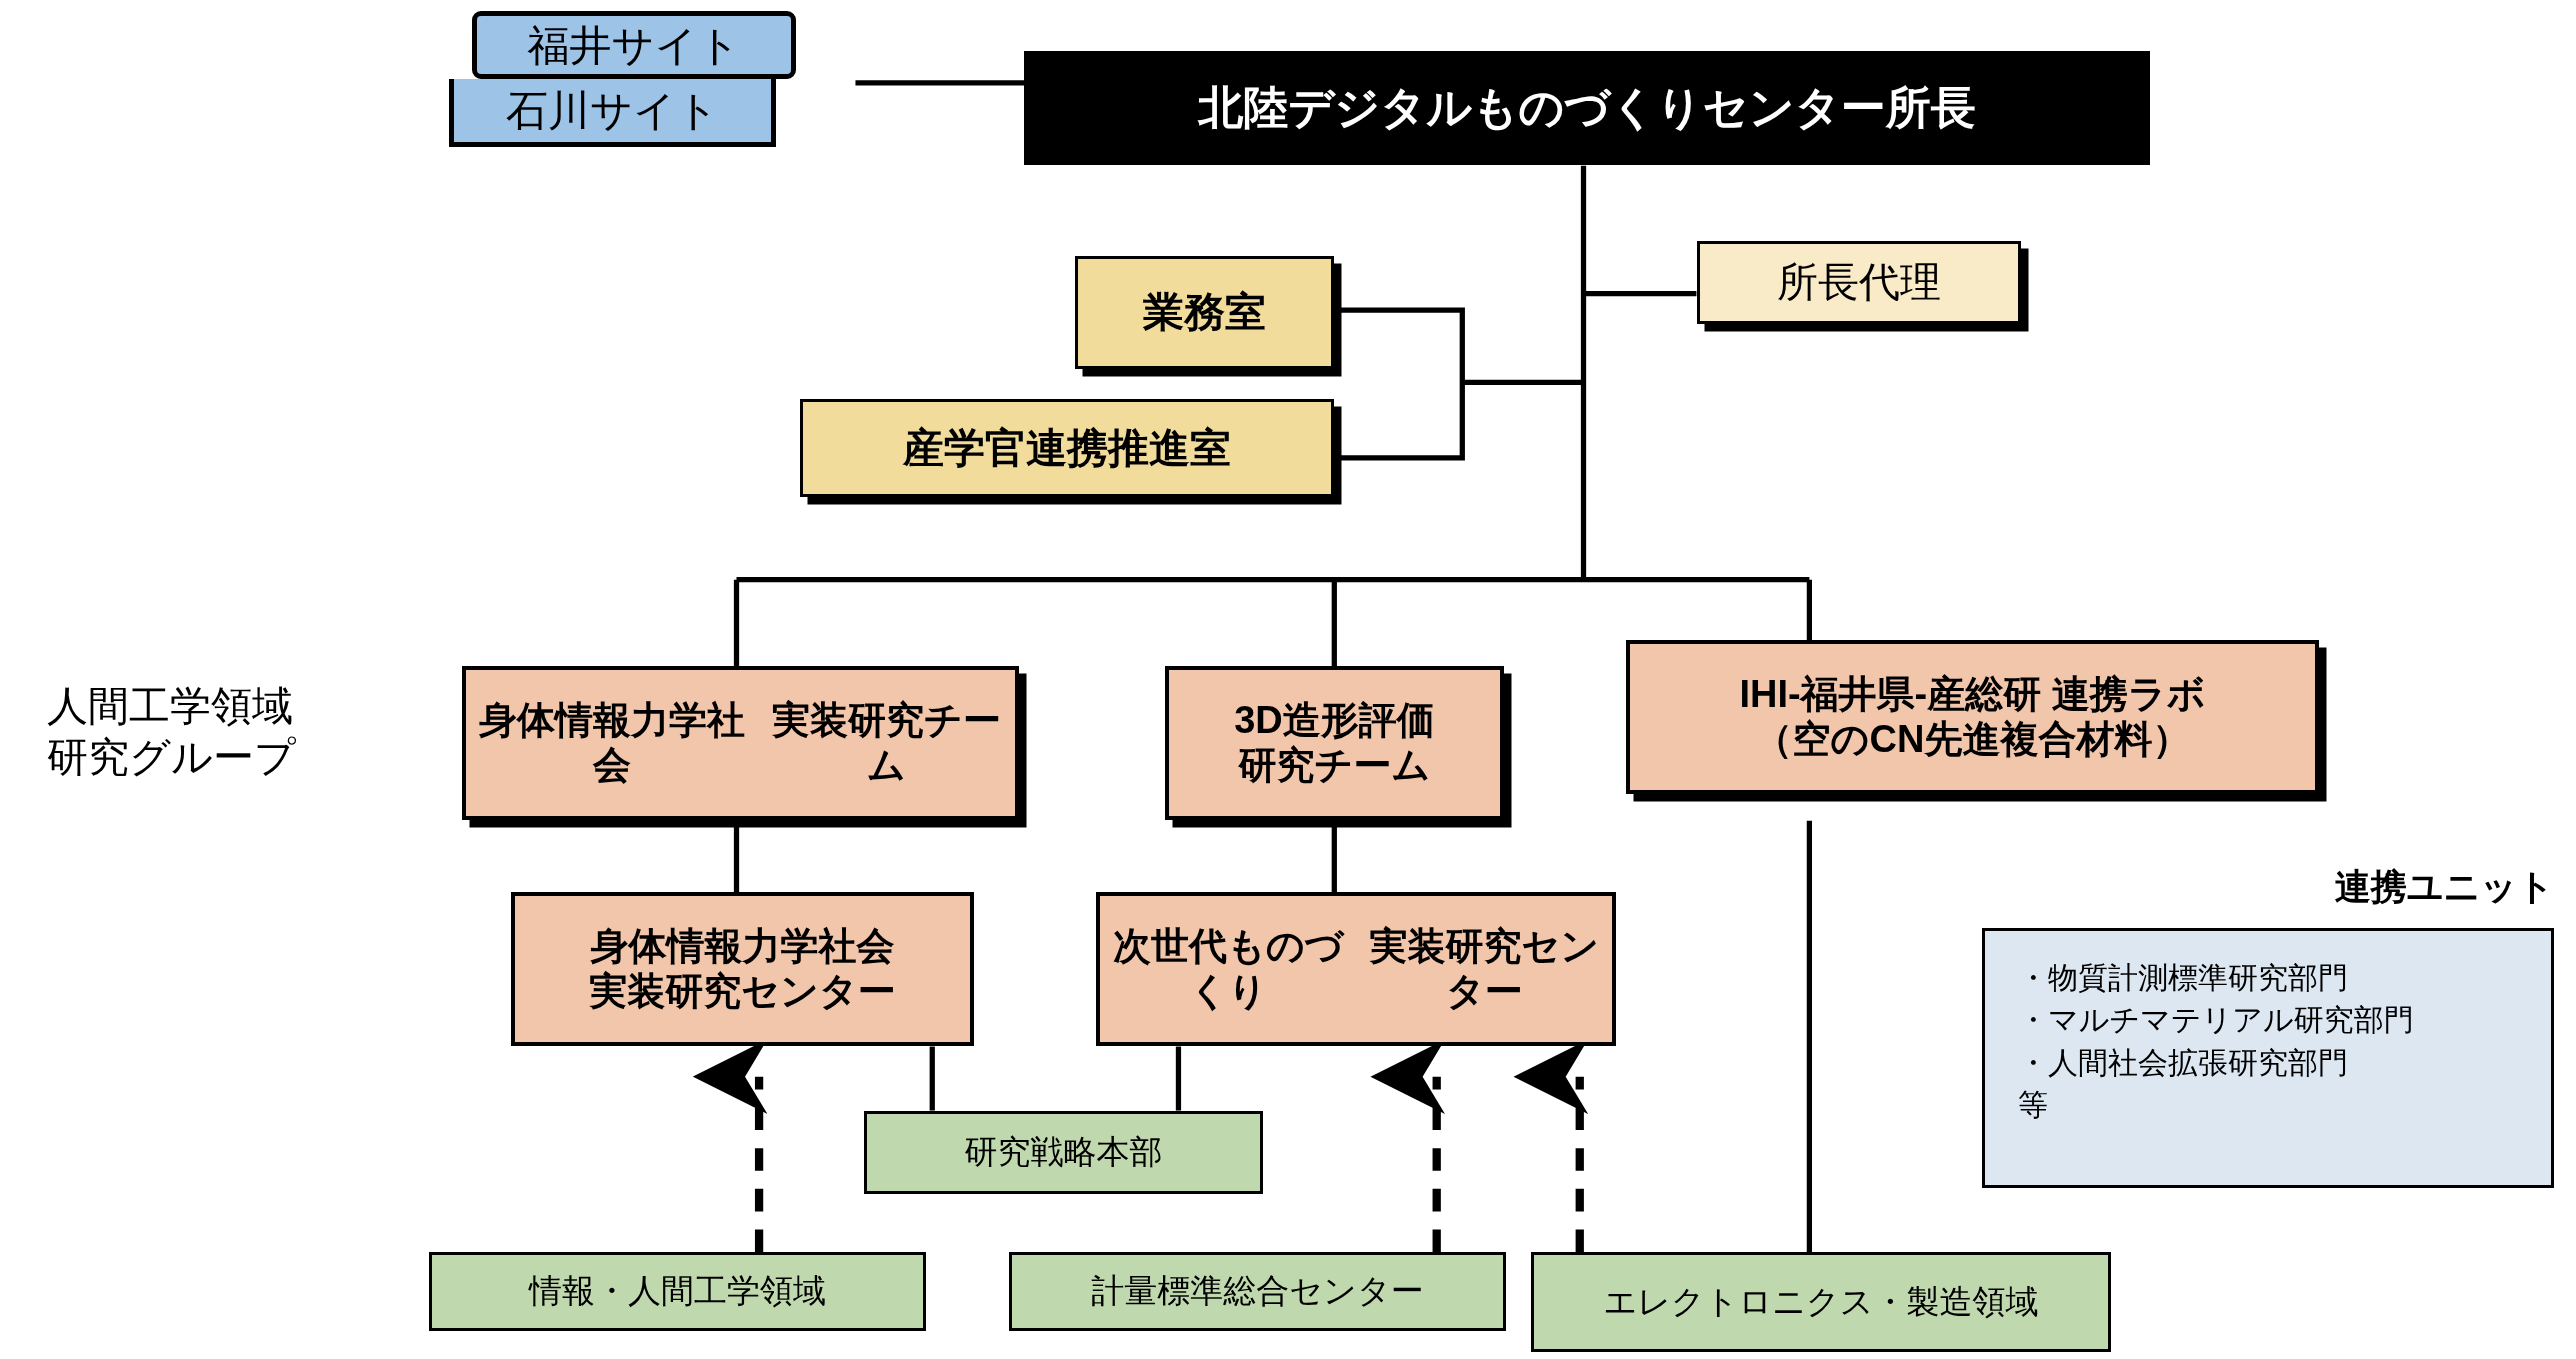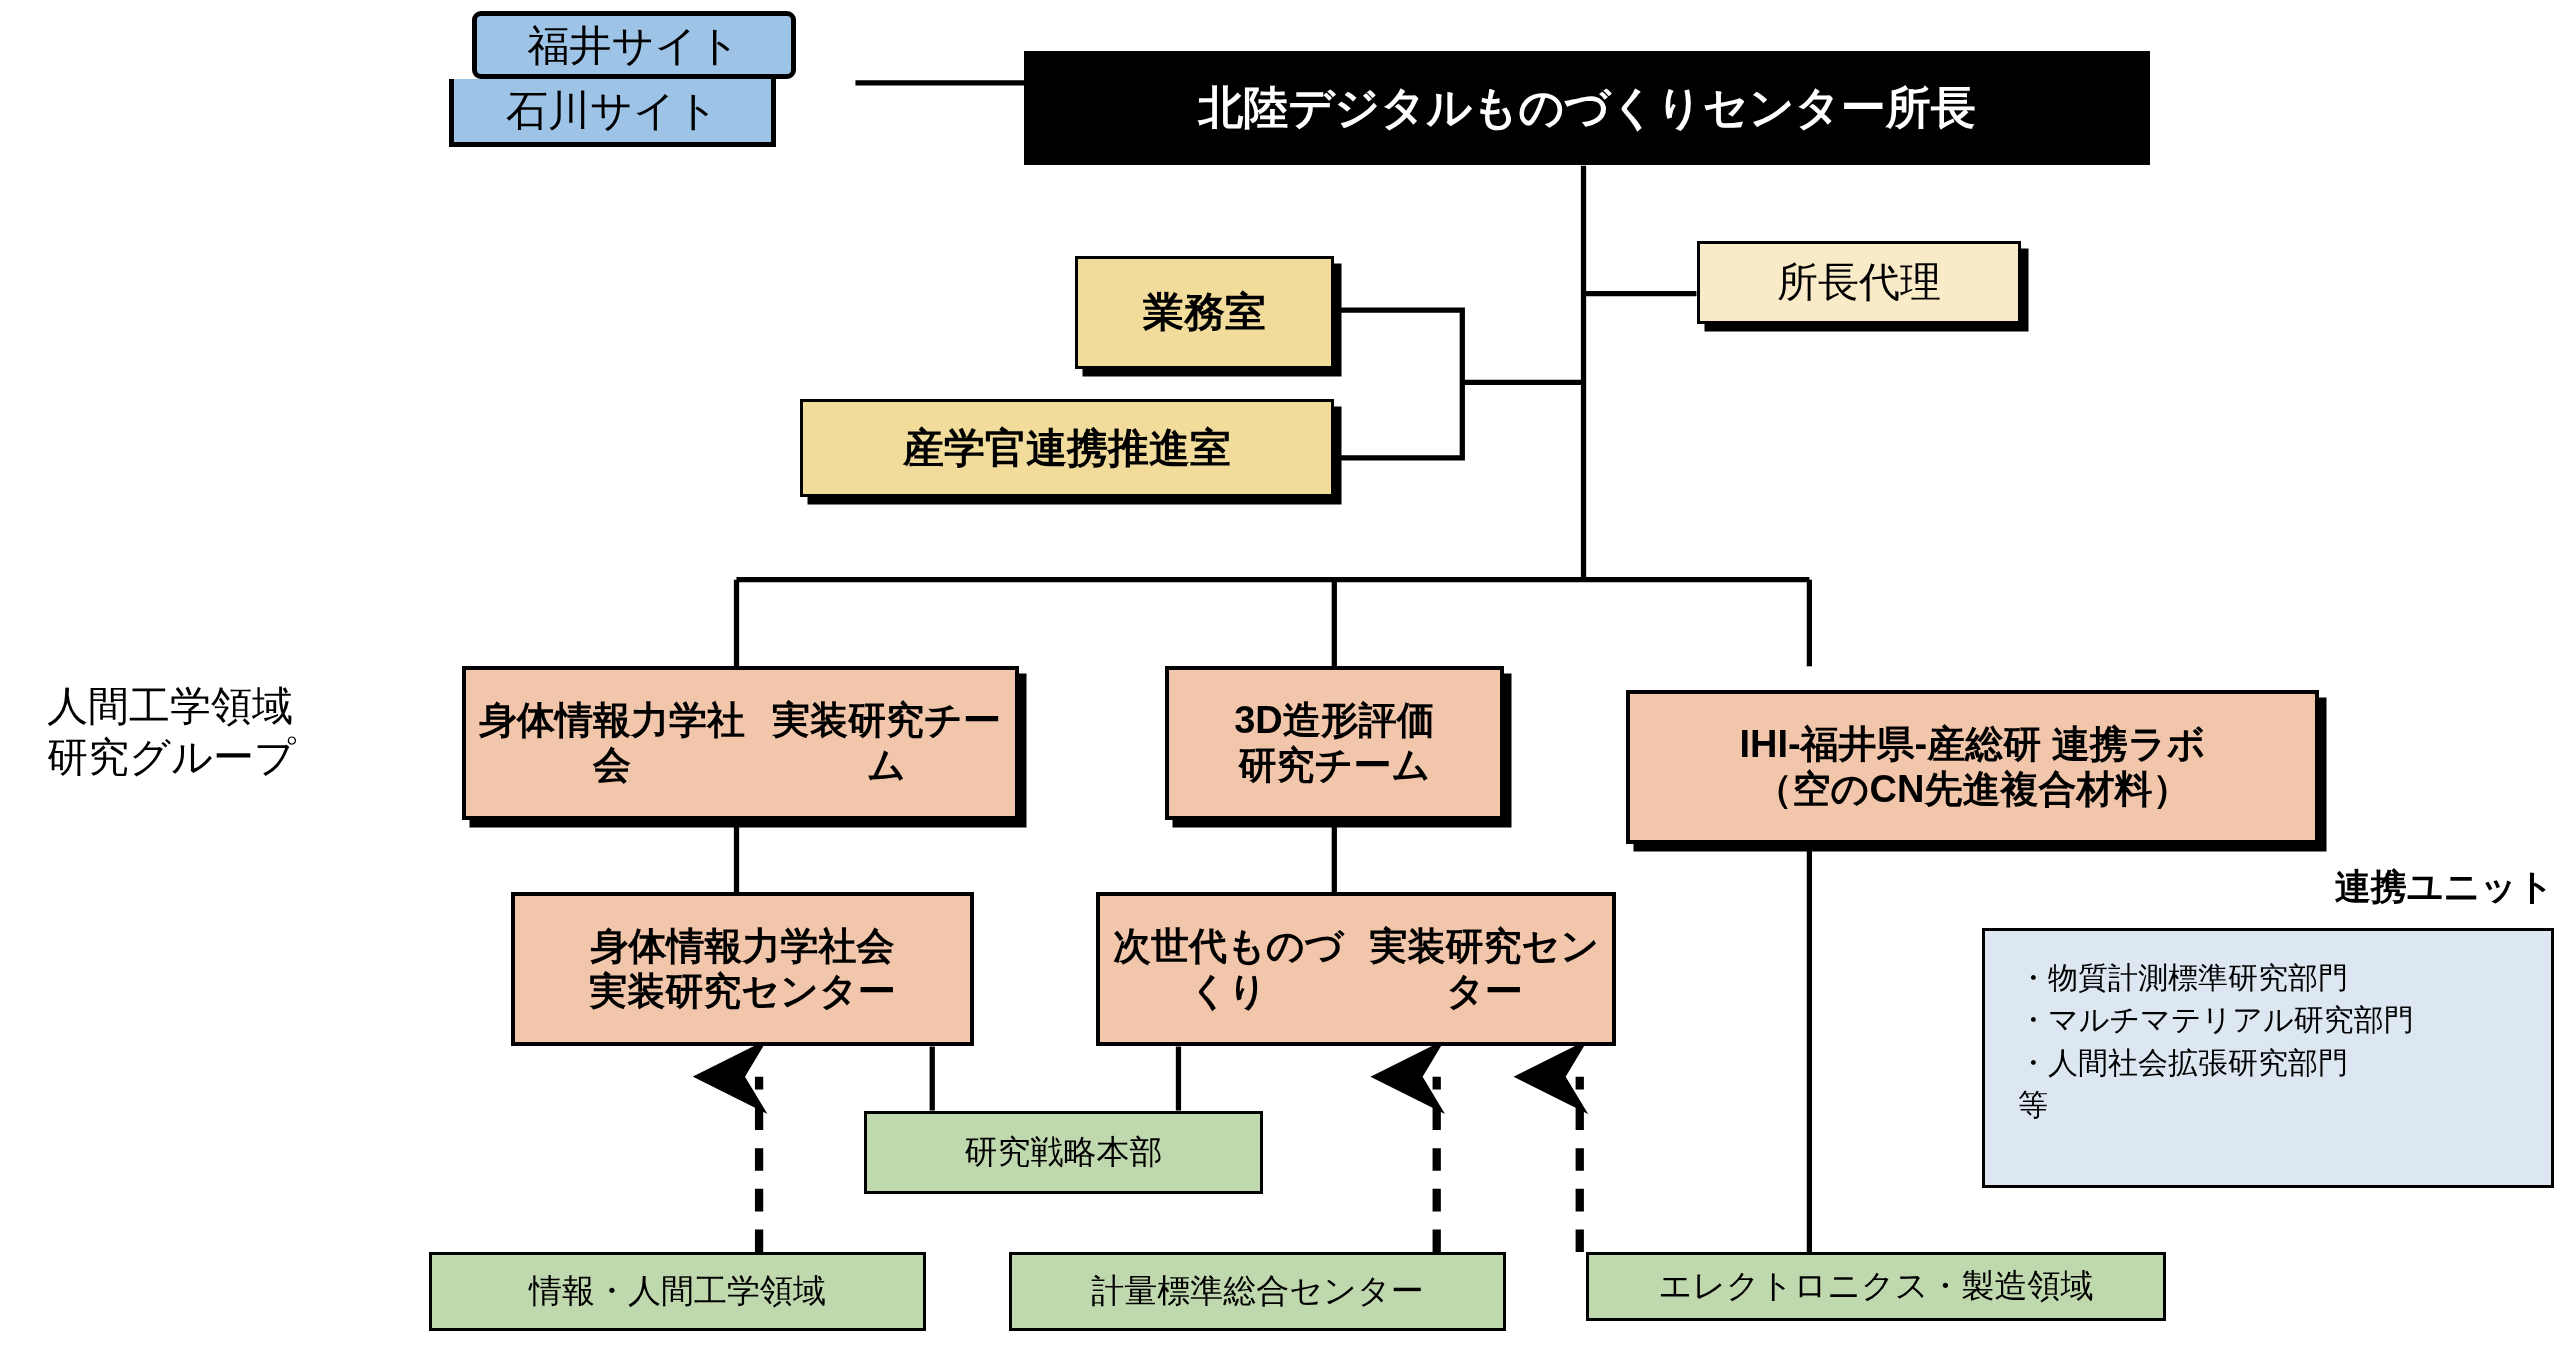--- a/index.html
+++ b/index.html
@@ -96,21 +96,21 @@
   </div>
 
   <div class="node salmon shadow" style="left:462px;top:666px;width:557px;height:154px;">
     <div>身体情報力学社会</div>
     <div>実装研究チーム</div>
   </div>
   <div class="node salmon shadow" style="left:1165px;top:666px;width:339px;height:154px;flex-direction:column;">
     <div>3D造形評価</div>
     <div>研究チーム</div>
   </div>
-  <div class="node salmon shadow" style="left:1626px;top:690px;width:693px;height:154px;flex-direction:column;">
+  <div class="node salmon shadow" style="left:1626px;top:640px;width:693px;height:154px;flex-direction:column;">
     <div>IHI-福井県-産総研 連携ラボ</div>
     <div>（空のCN先進複合材料）</div>
   </div>
 
   <div class="node salmon" style="left:511px;top:892px;width:463px;height:154px;flex-direction:column;">
     <div>身体情報力学社会</div>
     <div>実装研究センター</div>
   </div>
   <div class="node salmon" style="left:1096px;top:892px;width:520px;height:154px;flex-direction:row;">
     <div>次世代ものづくり</div>
@@ -120,21 +120,21 @@
   <div class="node green" style="left:864px;top:1111px;width:399px;height:83px;">
     <span>研究戦略本部</span>
   </div>
 
   <div class="node green" style="left:429px;top:1252px;width:497px;height:79px;">
     <span>情報・人間工学領域</span>
   </div>
   <div class="node green" style="left:1009px;top:1252px;width:497px;height:79px;">
     <span>計量標準総合センター</span>
   </div>
-  <div class="node green" style="left:1586px;top:1252px;width:580px;height:69px;">
+  <div class="node green" style="left:1531px;top:1252px;width:580px;height:100px;">
     <span>エレクトロニクス・製造領域</span>
   </div>
 
   <div class="unit-title" style="left:1982px;top:867px;width:572px;">連携ユニット</div>
   <div class="node paleblue unit-list" style="left:1982px;top:928px;width:572px;height:260px;display:block;">
     <div>・物質計測標準研究部門</div>
     <div>・マルチマテリアル研究部門</div>
     <div>・人間社会拡張研究部門</div>
     <div>等</div>
   </div>

